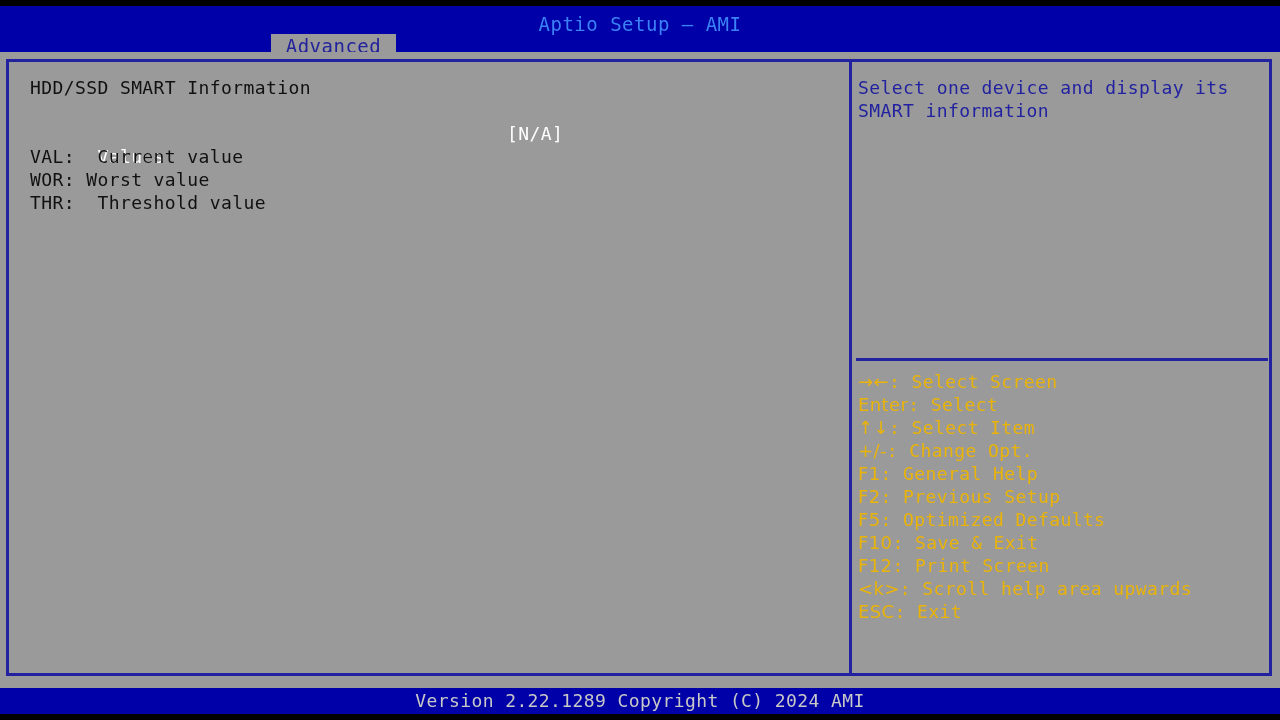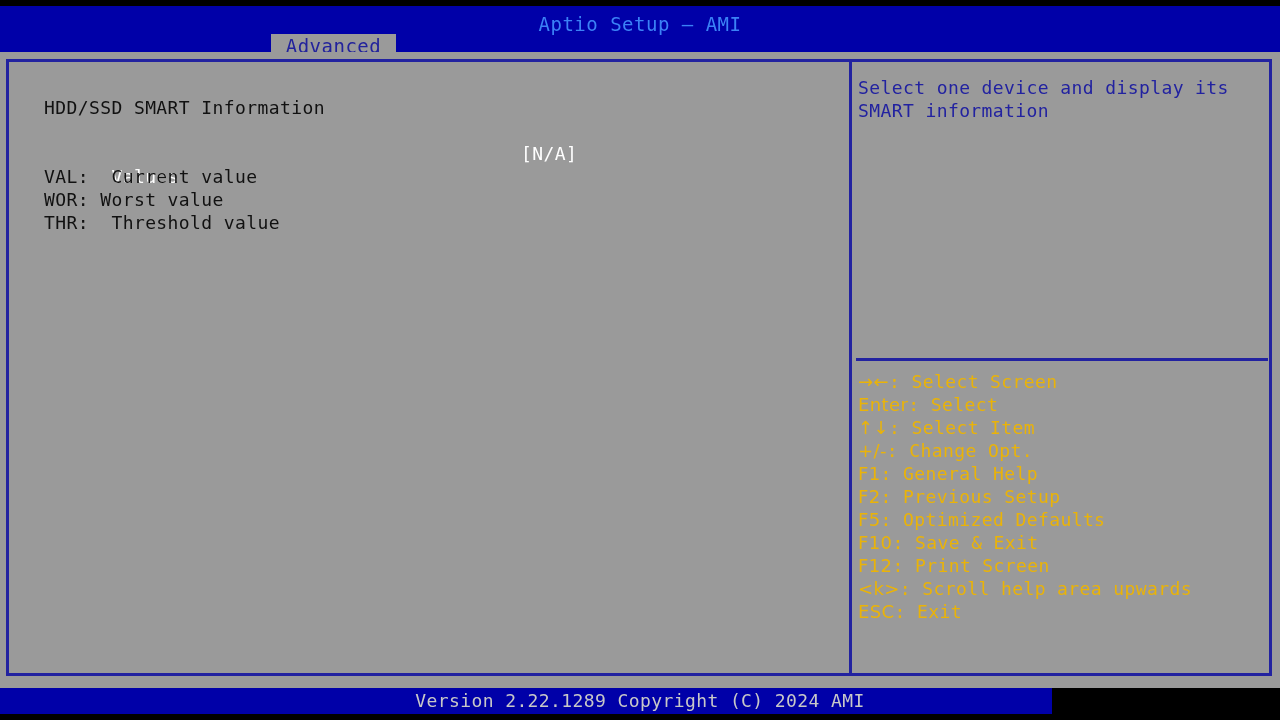--- a/index.html
+++ b/index.html
@@ -81,26 +81,25 @@
     left: 849px;
     top: 59px;
     width: 3px;
     height: 617px;
     background: #2222a0;
   }
 
   
   .left-panel {
     position: absolute;
-    left: 15px;
+    left: 1px;
     top: 62px;
     width: 840px;
     height: 611px;
     overflow: hidden;
-    margin-top: 20px;
   }
   .setup-line {
     position: absolute;
     left: 29px;
     font-size: 18px;
     line-height: 23px;
     letter-spacing: 0.4px;
     white-space: pre;
     color: #111111;
   }
@@ -163,21 +162,21 @@
   }
   .legend-row .keys {
     font-family: "DejaVu Sans", sans-serif;
   }
 
   
   .footer {
     position: absolute;
     left: 0;
     top: 688px;
-    width: 1052px;
+    width: 1280px;
     height: 26px;
     background: #0000a8;
   }
   .footer-text {
     position: absolute;
     left: 0;
     top: 2px;
     width: 1280px;
     text-align: center;
     font-size: 18px;

